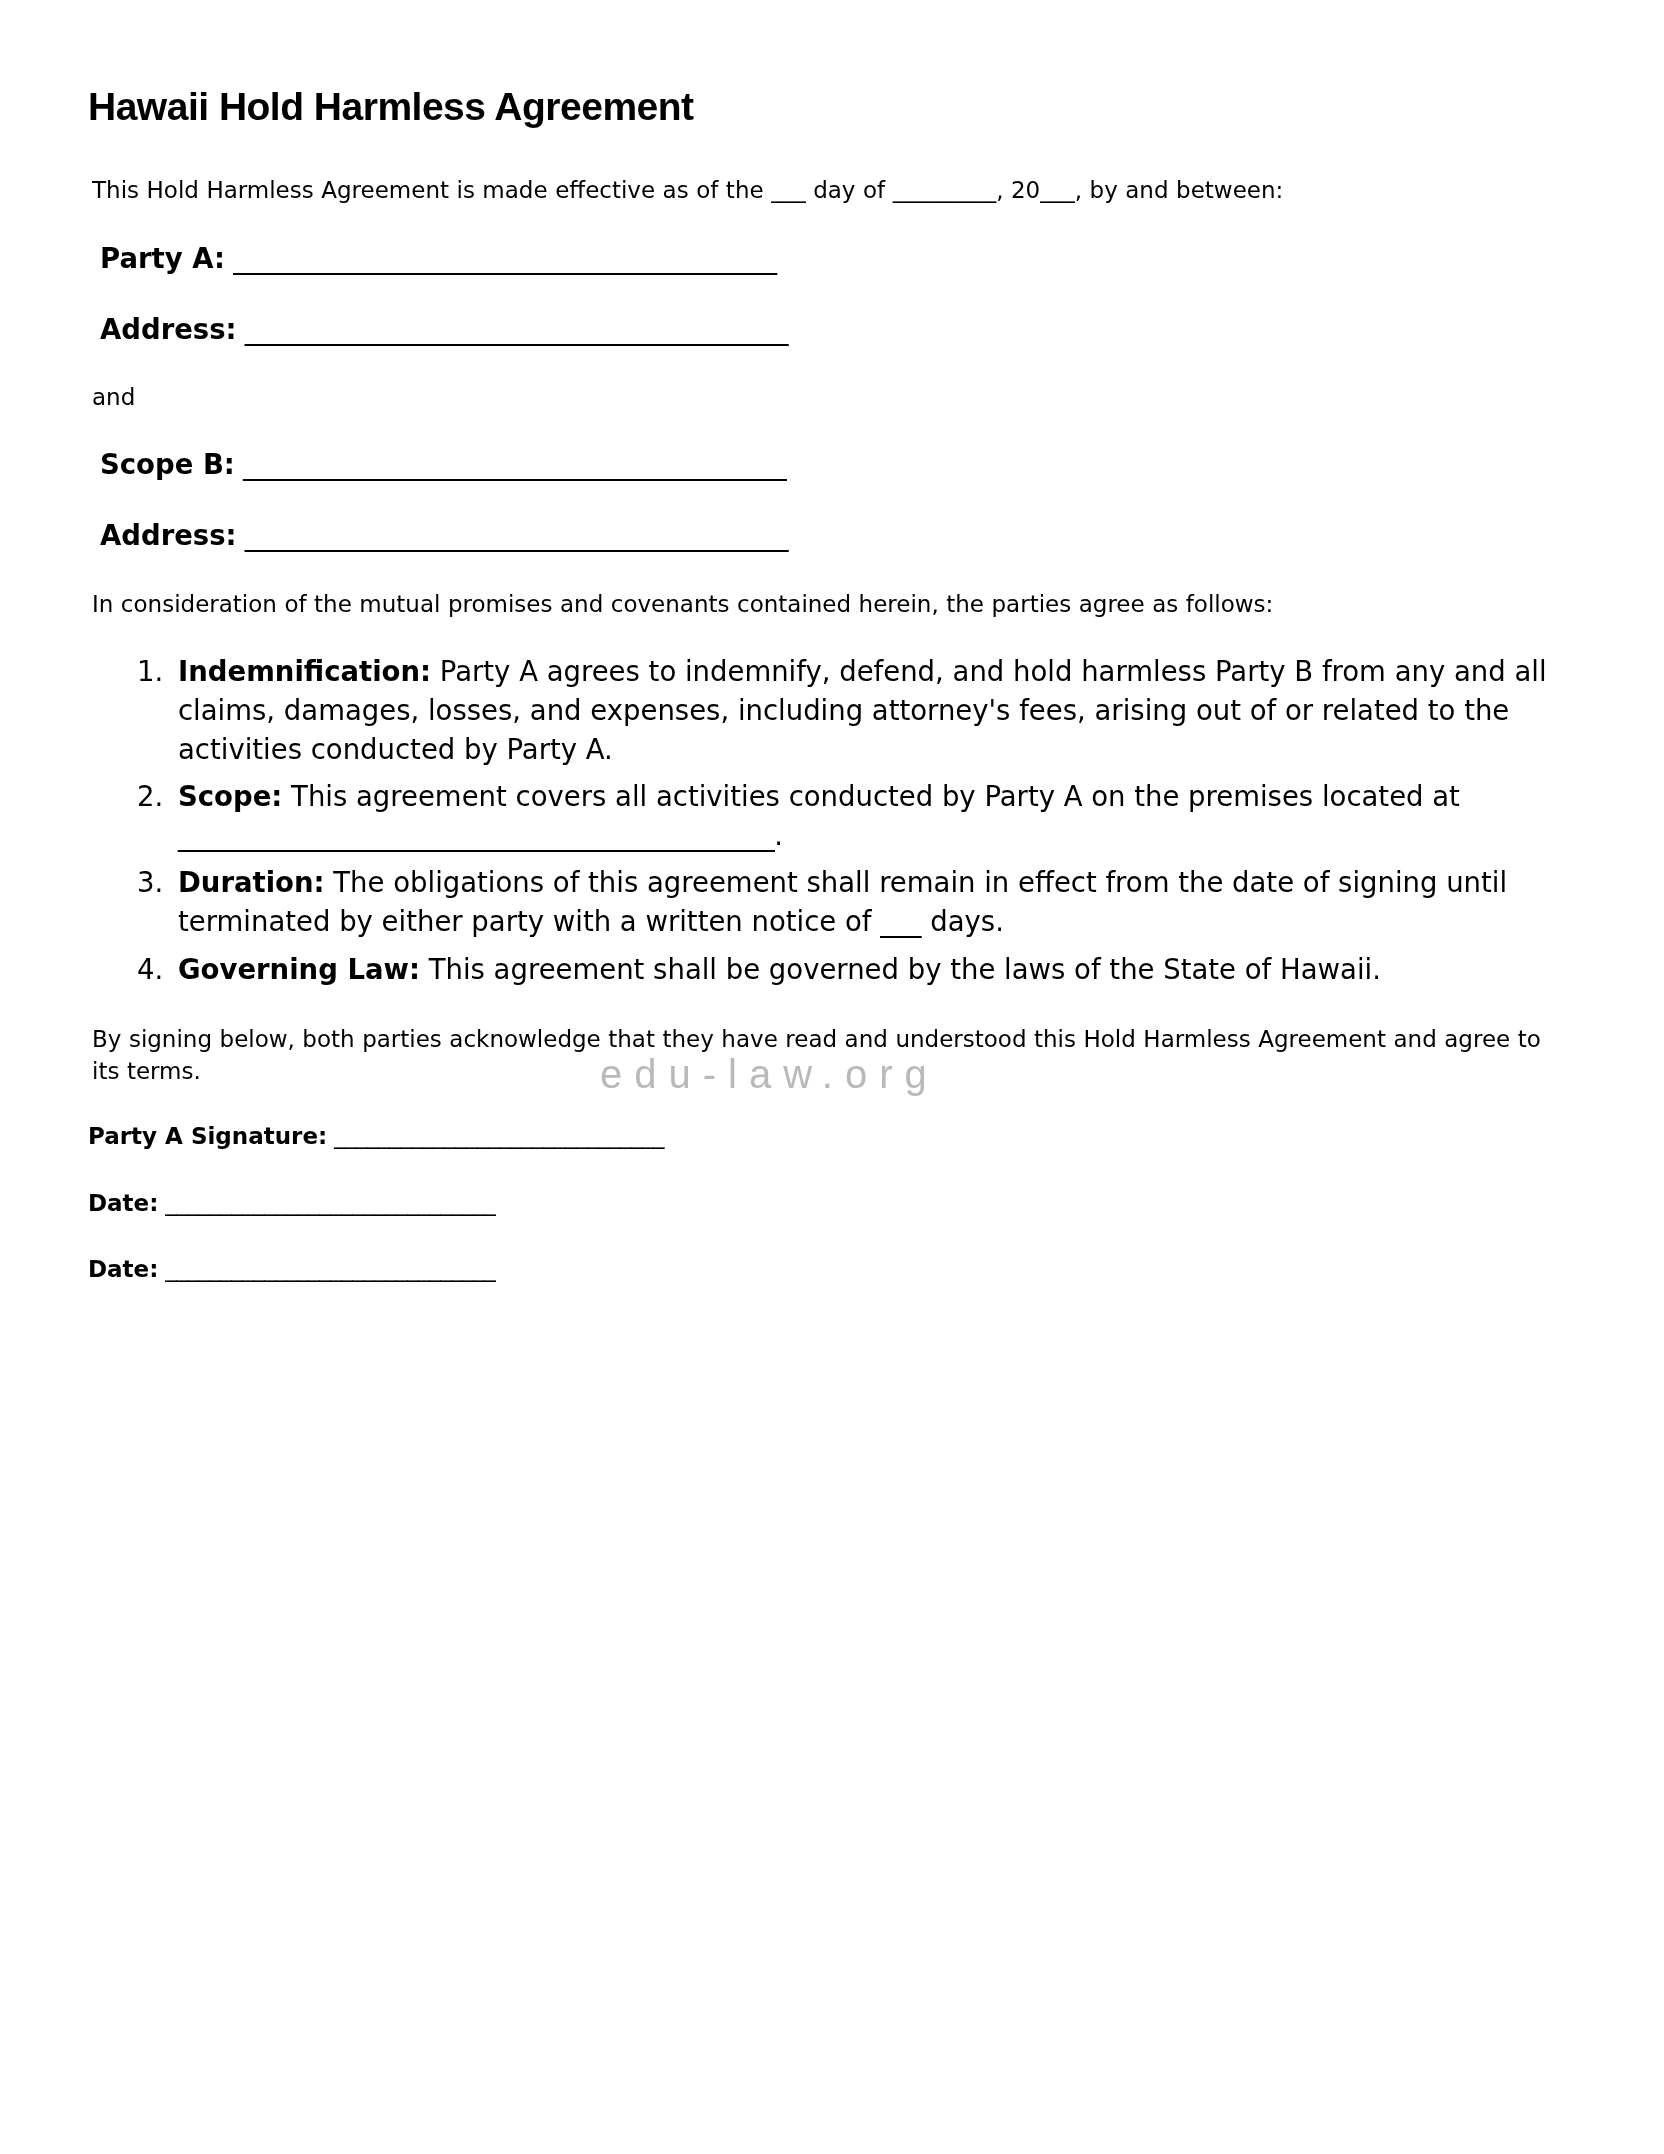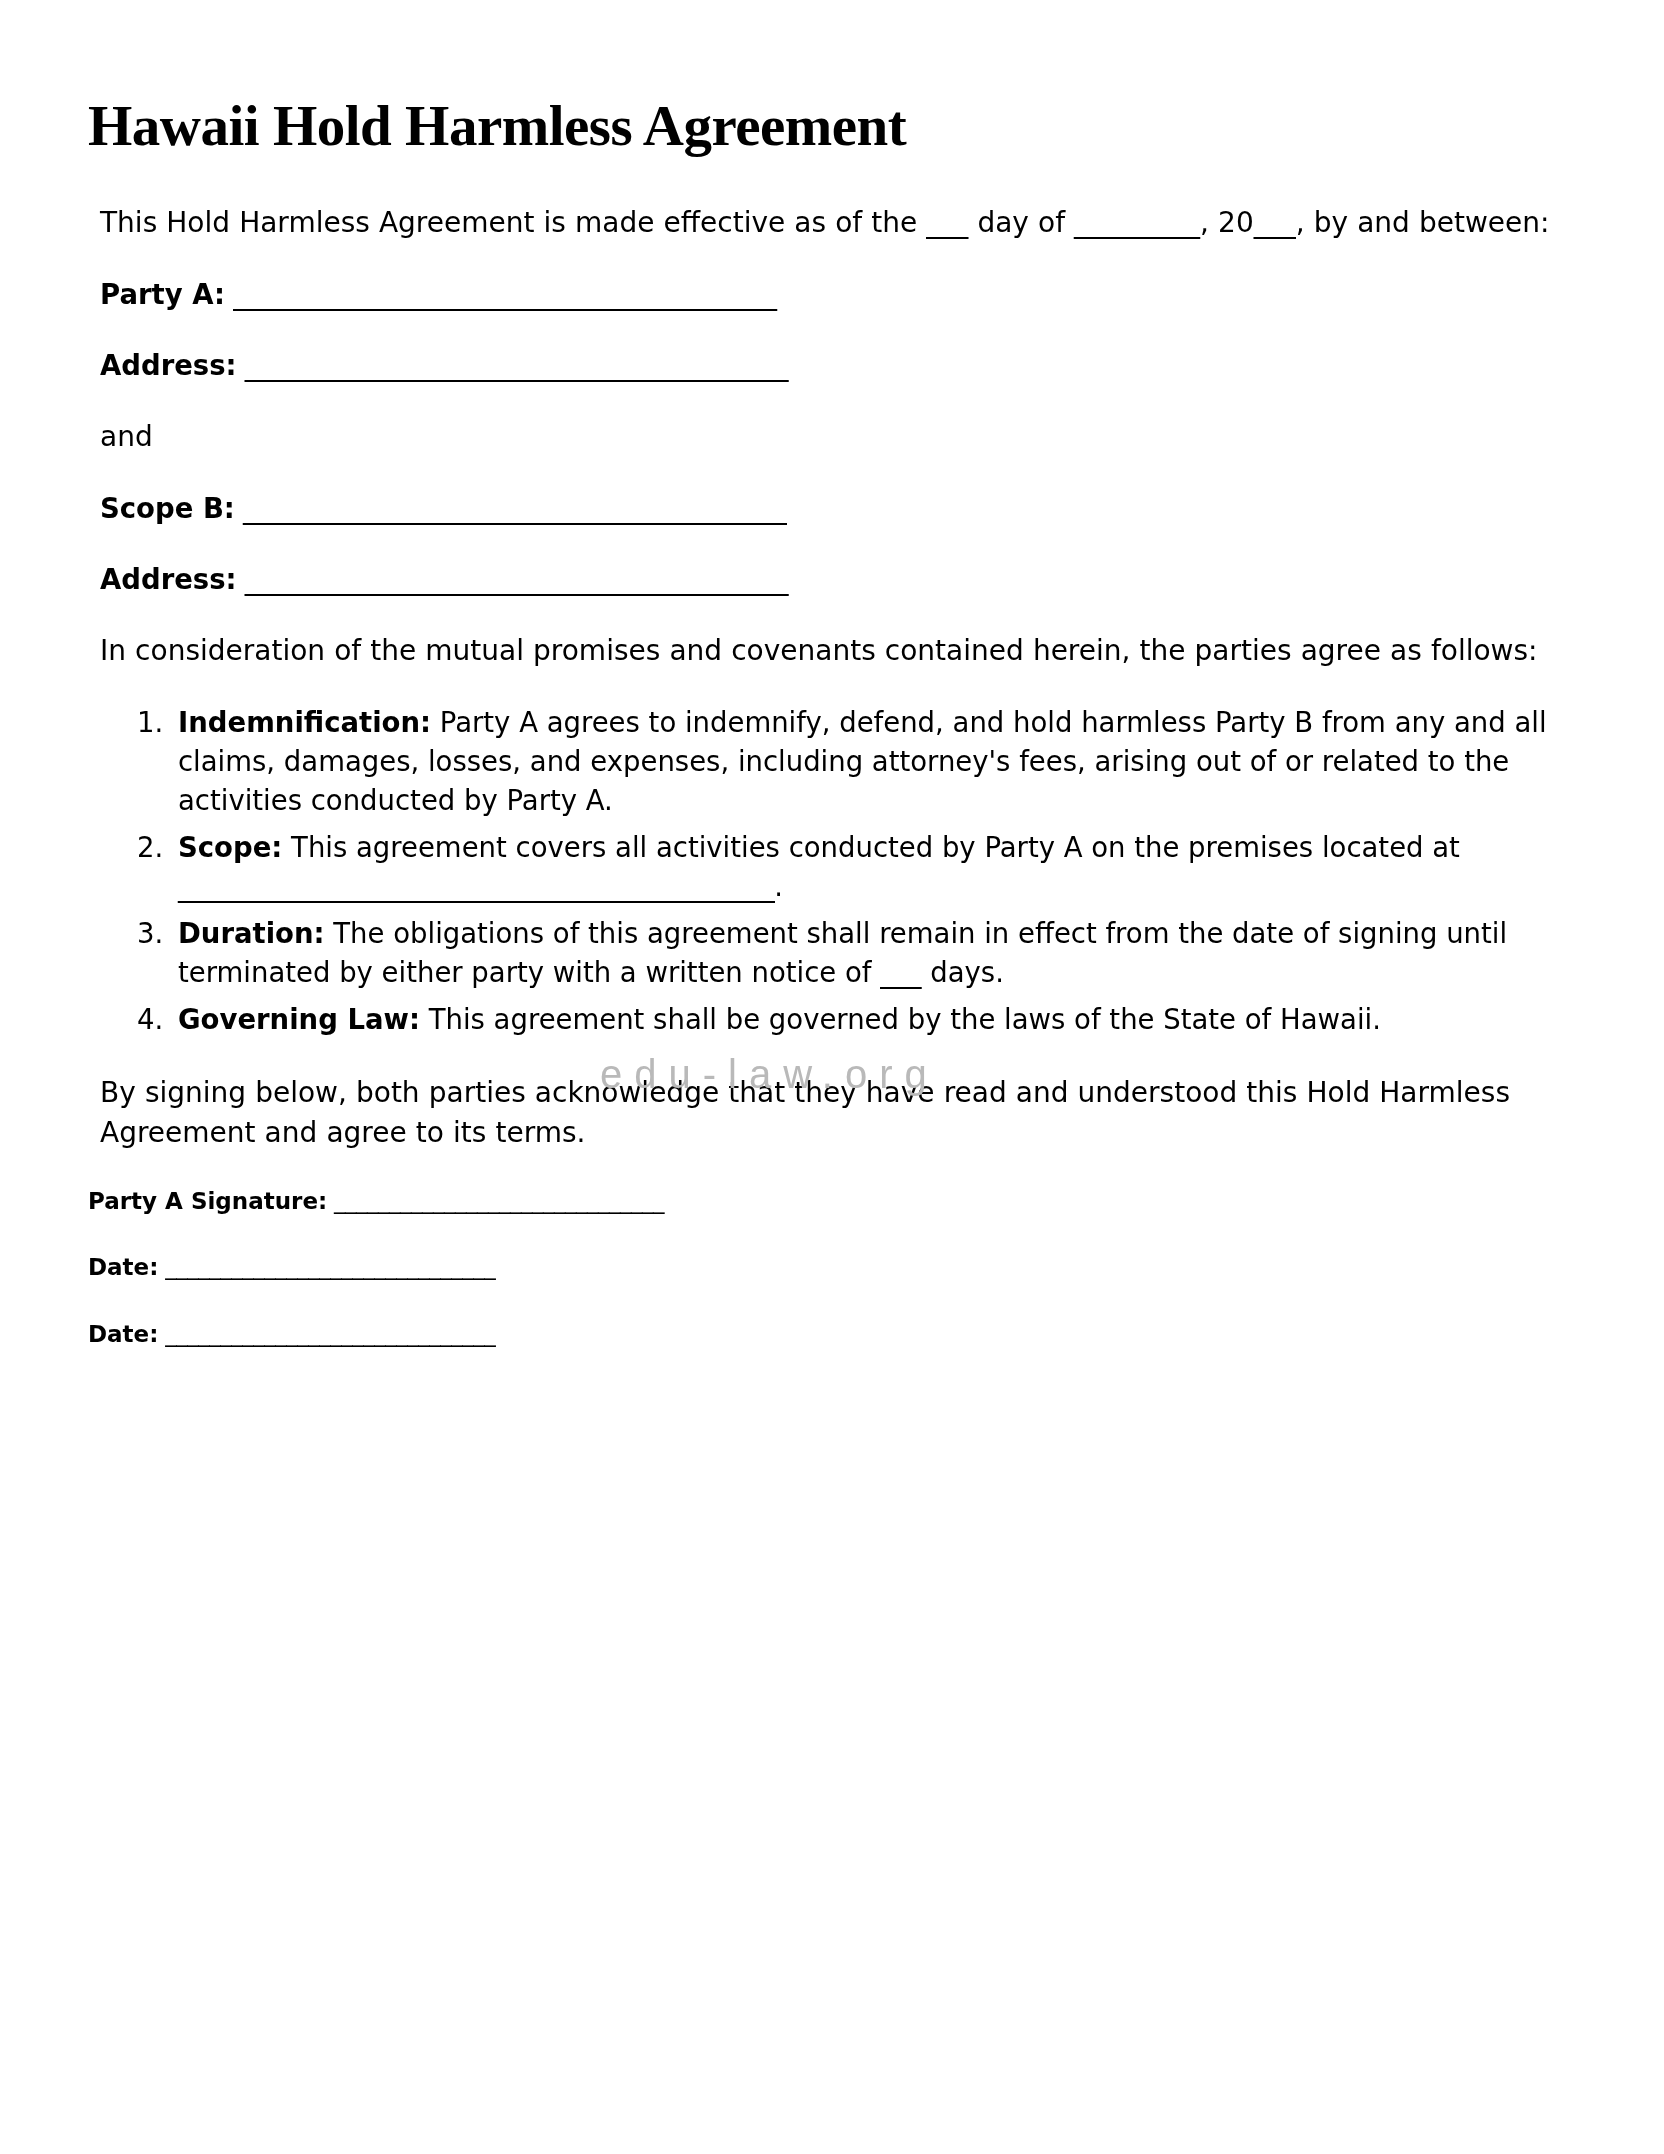--- a/index.html
+++ b/index.html
@@ -27,33 +27,33 @@
   }
 
   #doc {
     position: absolute;
     left: 88px;
     top: 84px;
     width: 1468px;
   }
 
   .doc-title {
-    font-family: Liberation Serif, serif;
+    font-family: Liberation Sans, sans-serif;
     font-weight: bold;
-    font-size: 57px;
+    font-size: 39px;
     line-height: 1.18;
     letter-spacing: -0.5px;
-    margin: 8px 0 44px 0;
+    margin: 0 0 44px 0;
     color: #000;
   }
 
   p.para {
-    font-size: 28px;
+    font-size: 23px;
     line-height: 1.42;
-    margin: 0 0 32px 12px;
+    margin: 0 0 32px 4px;
     color: #000;
     word-spacing: 0.2px;
   }
 
   .field-line {
     font-size: 27.5px;
     line-height: 1.42;
     margin: 0 0 32px 12px;
     color: #000;
   }

